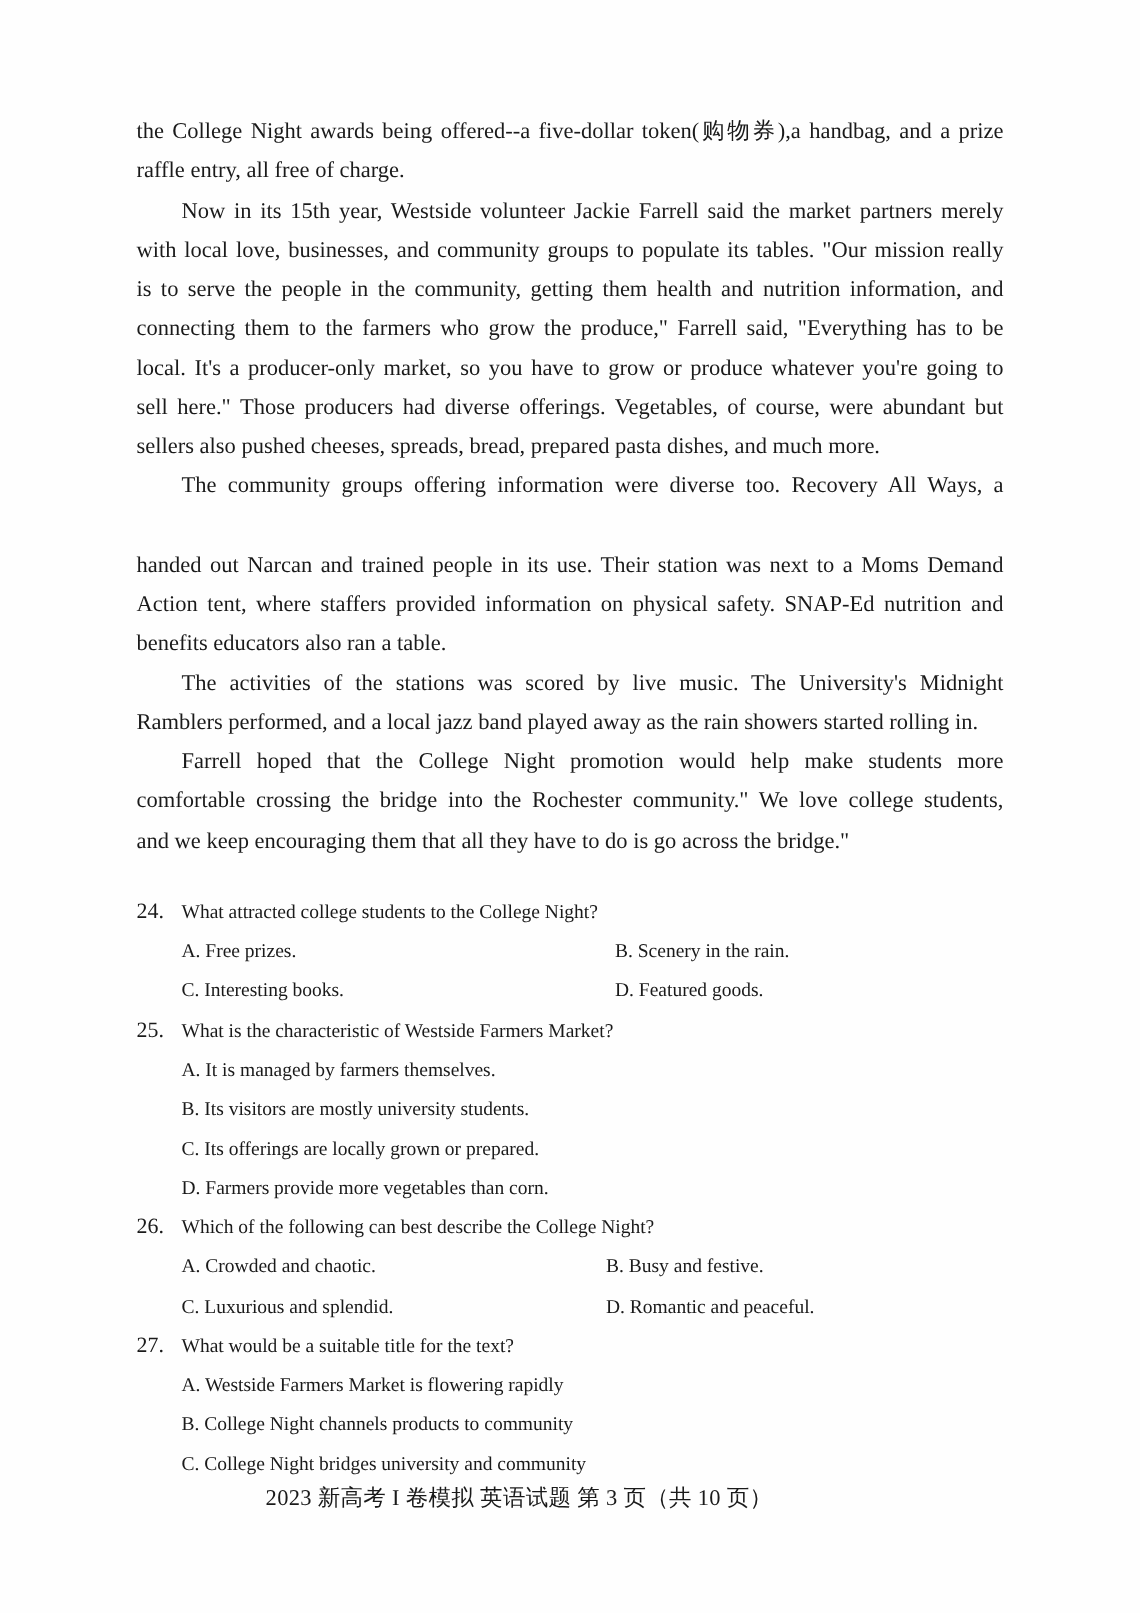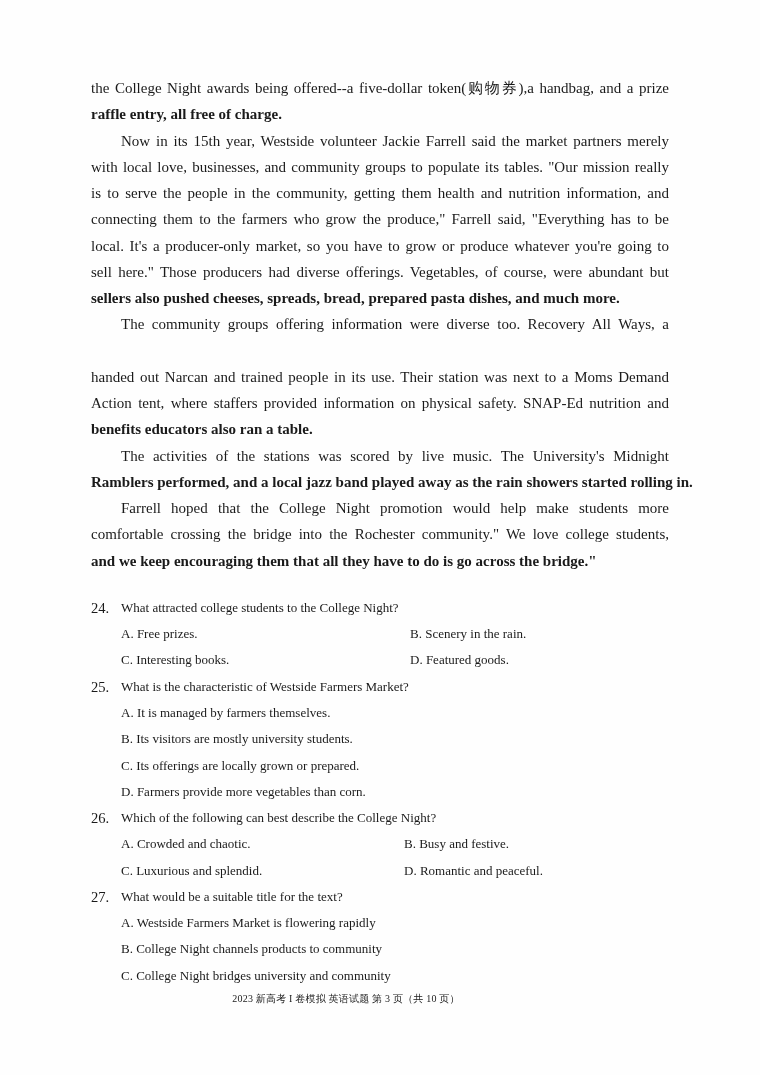--- a/index.html
+++ b/index.html
@@ -1,27 +1,27 @@
 <!DOCTYPE html>
 <html><head>
 <meta charset="utf-8">
 <style>
   html, body { margin: 0; padding: 0; background: #ffffff; }
   body { width: 760px; height: 1075px; position: relative; overflow: hidden;
          font-family: "Liberation Serif", "DejaVu Serif", serif; color: #1a1a1a; }
   .page { position: absolute; left: 0; top: 0; width: 760px; height: 1075px; background: #fefefe; }
   .line { position: absolute; left: 91px; width: 578px; font-size: 15px; line-height: 18px;
           white-space: nowrap; text-align: justify; text-align-last: justify; }
-  .line.last { text-align-last: left; font-weight: bold; }
+  .line.last { text-align-last: left; }
   .indent { left: 121px; width: 548px; }
   .qnum { position: absolute; left: 91px; font-size: 14.6px; line-height: 18px; }
   .qtext { position: absolute; left: 121px; font-size: 13px; line-height: 18px; white-space: nowrap; }
   .opt { position: absolute; font-size: 13px; line-height: 18px; white-space: nowrap; }
   .footer { position: absolute; left: 0; width: 692px; top: 991px; text-align: center;
-            font-size: 10px; line-height: 16px; letter-spacing: 0.2px; }
+            font-size: 15px; line-height: 16px; letter-spacing: 0.2px; }
 </style>
 </head>
 <body>
 
 <div class="page">
 
   <div class="line" style="top:79px">the College Night awards being offered--a five-dollar token(购物券),a handbag, and a prize</div>
   <div class="line last" style="top:105px">raffle entry, all free of charge.</div>
 
   <div class="line indent" style="top:132px">Now in its 15th year, Westside volunteer Jackie Farrell said the market partners merely</div>

